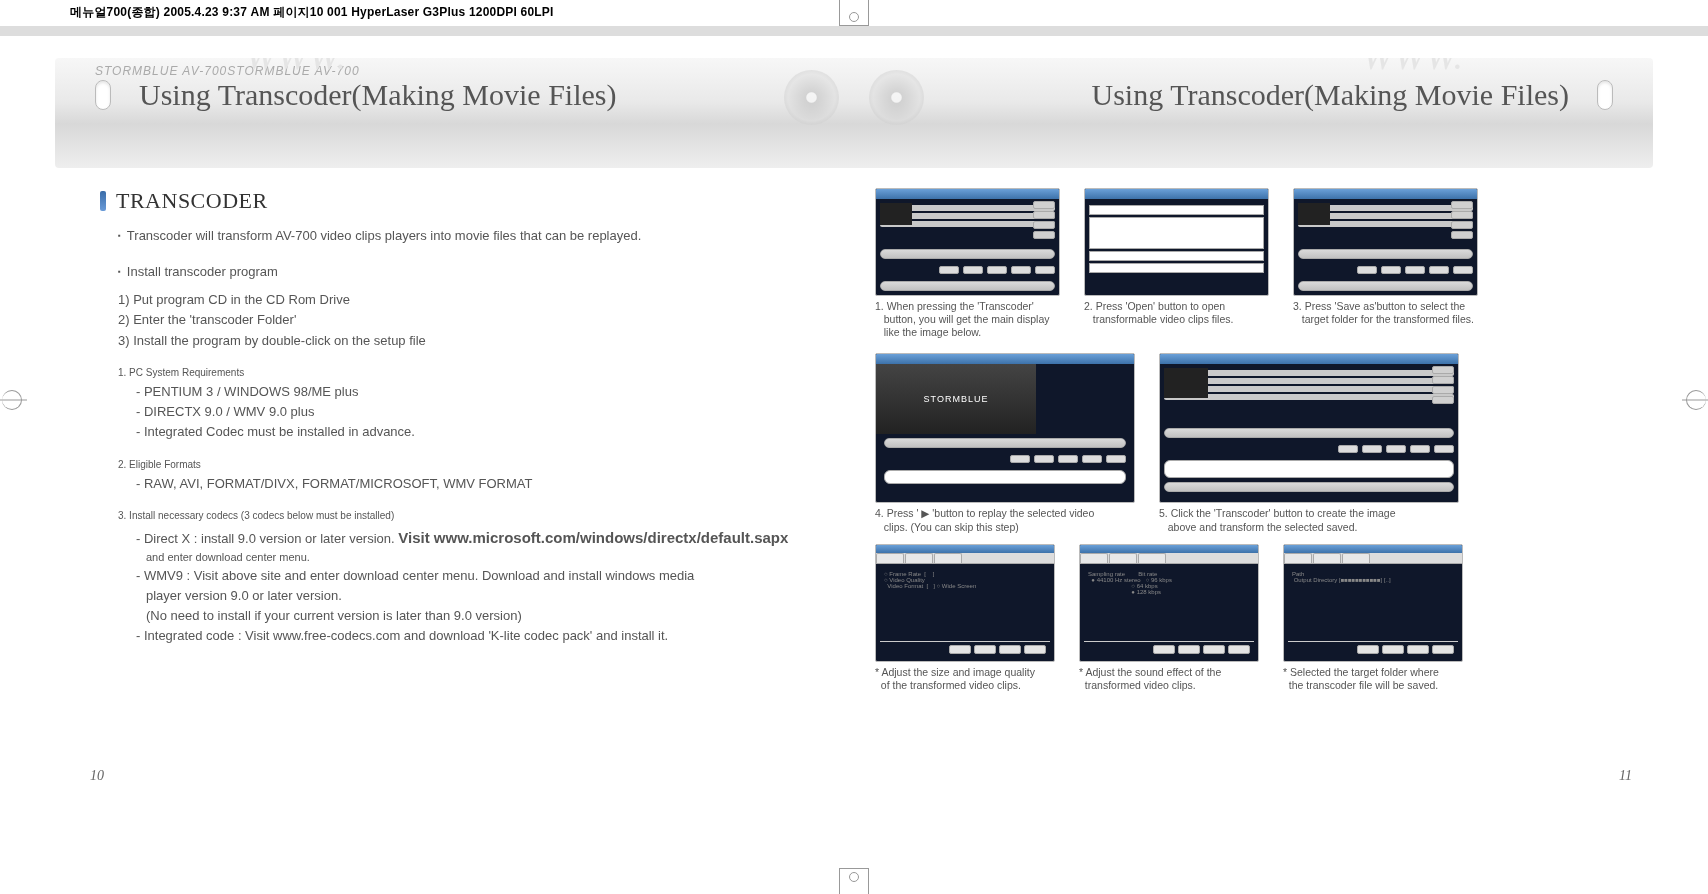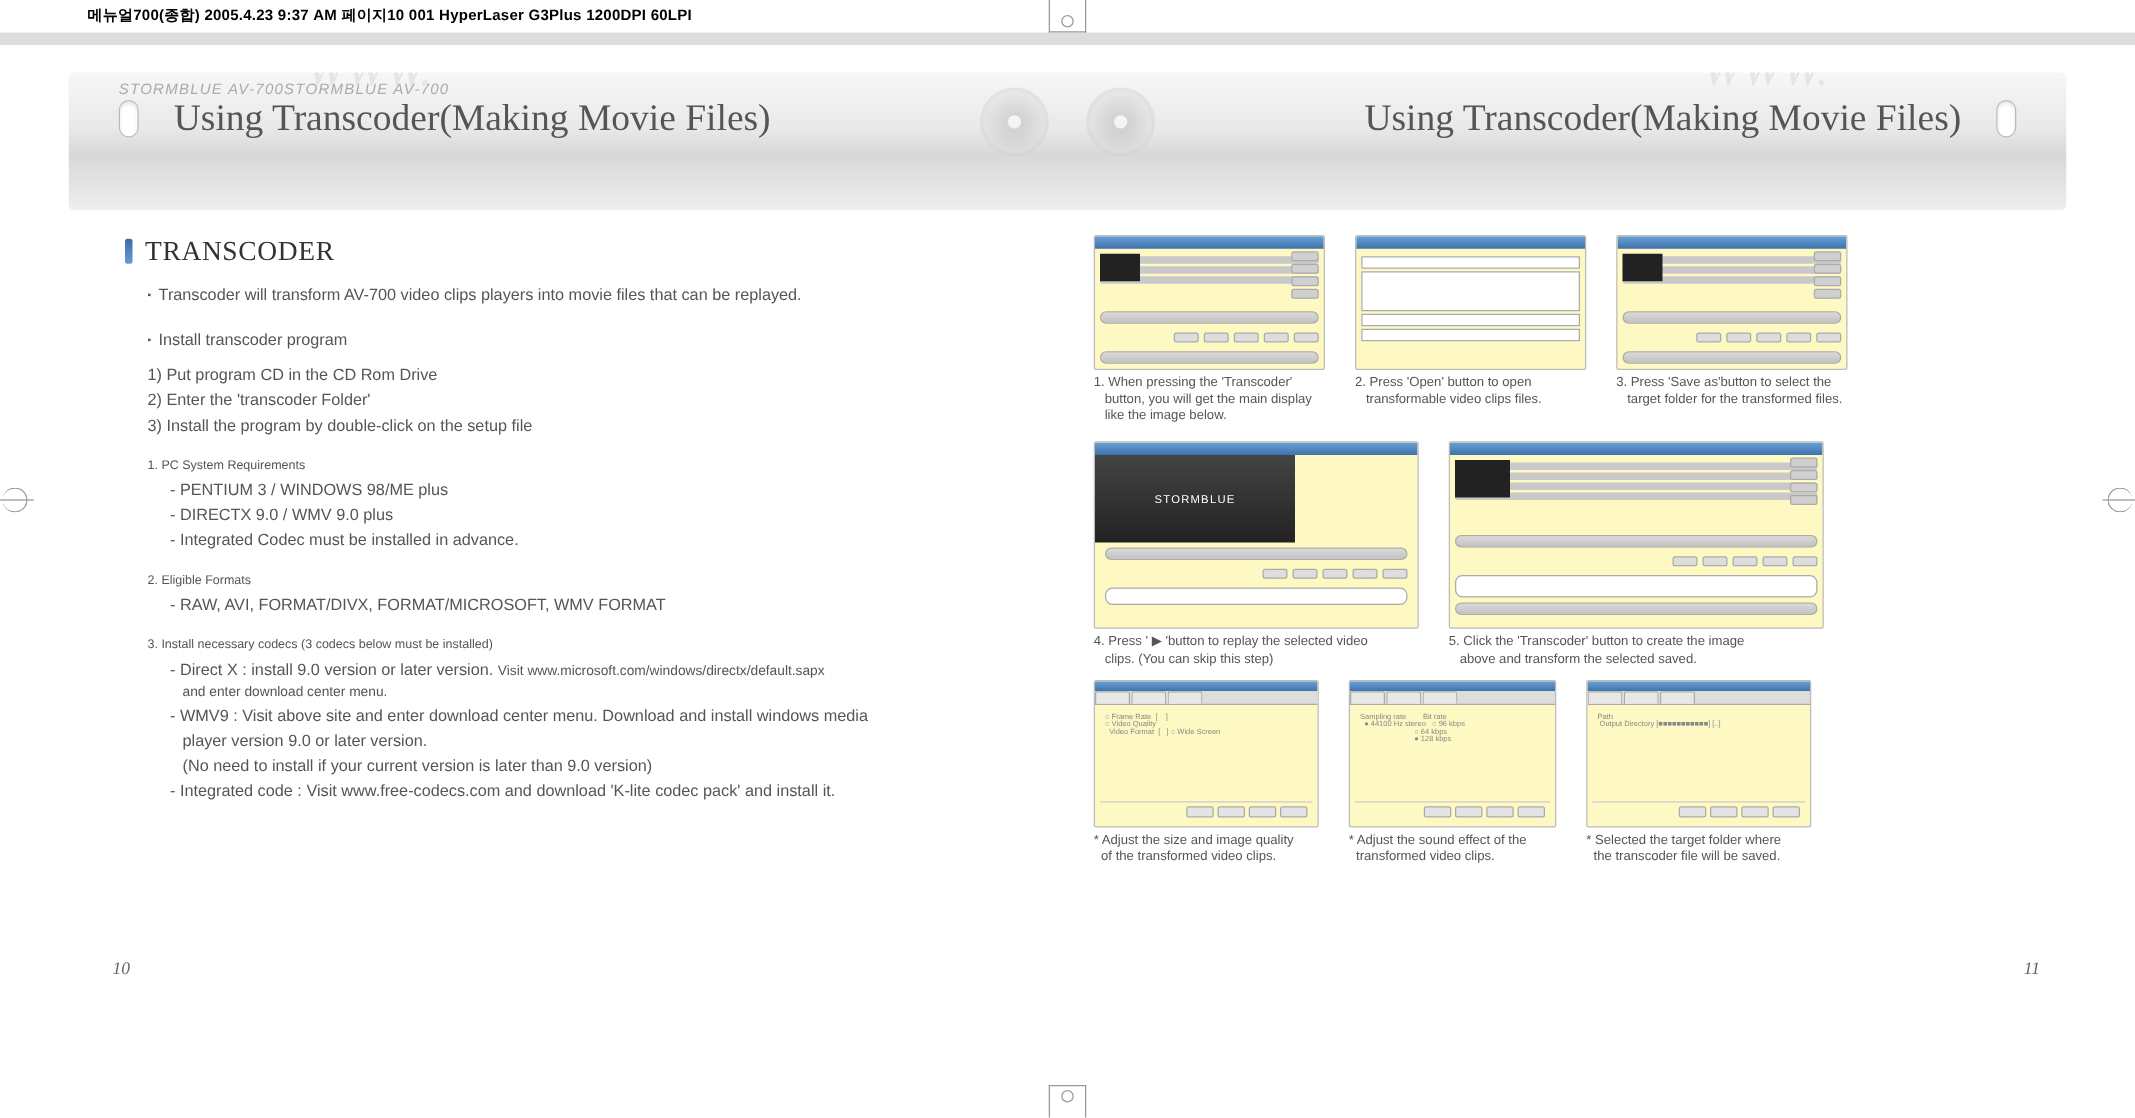--- a/index.html
+++ b/index.html
@@ -174,36 +174,36 @@
     margin-right: 6px;
     font-size: 8px;
     position: relative;
     top: -2px;
   }
   .sub { padding-left: 18px; }
   .para { margin: 8px 0 8px 18px; }
   .group { margin-top: 14px; margin-left: 18px; }
   .group-h { font-size: 10px; color:#555; margin-bottom: 2px;}
   .small { font-size: 11px; }
-  .url { font-size: 11px; }
+  .url { font-size: 15px; font-weight: bold; }
 
   
   .shot-row { display:flex; gap: 24px; margin-bottom: 10px; }
   .shot-box {
     display:flex;
     flex-direction:column;
   }
   .shot-box .cap {
     font-size: 10.5px;
     color:#555;
     line-height:1.25;
     margin-top: 4px;
   }
   .shot {
-    background:#fef9c3;
+    background:#0f172a;
     border:1px solid #bbb;
     border-radius:2px;
     position:relative;
     overflow:hidden;
   }
   .s-head {
     height:10px;
     background: linear-gradient(#6aa0d8,#3d72aa);
   }
   .s-sm .s-head { height: 8px; }
@@ -569,21 +569,21 @@
                 <i></i>
               </div>
           </div>
         </div>
         <div class="cap">
           <span>* Adjust the size and image quality</span><br>
           &nbsp;&nbsp;<span>of the transformed video clips.</span>
         </div>
       </div>
 
-      <div class="shot-box" style="width:166px">
+      <div class="shot-box" style="width:180px">
         <div class="shot s-sm" style="height:118px">
           <div class="s-head"></div>
           <div class="s-body">
             <div class="s-tabs">
                 <i></i>
                 <i></i>
                 <i></i>
               </div>
             <div class="s-setting-body">
               Sampling rate &nbsp;&nbsp;&nbsp;&nbsp;&nbsp;&nbsp;&nbsp;Bit rate<br>

